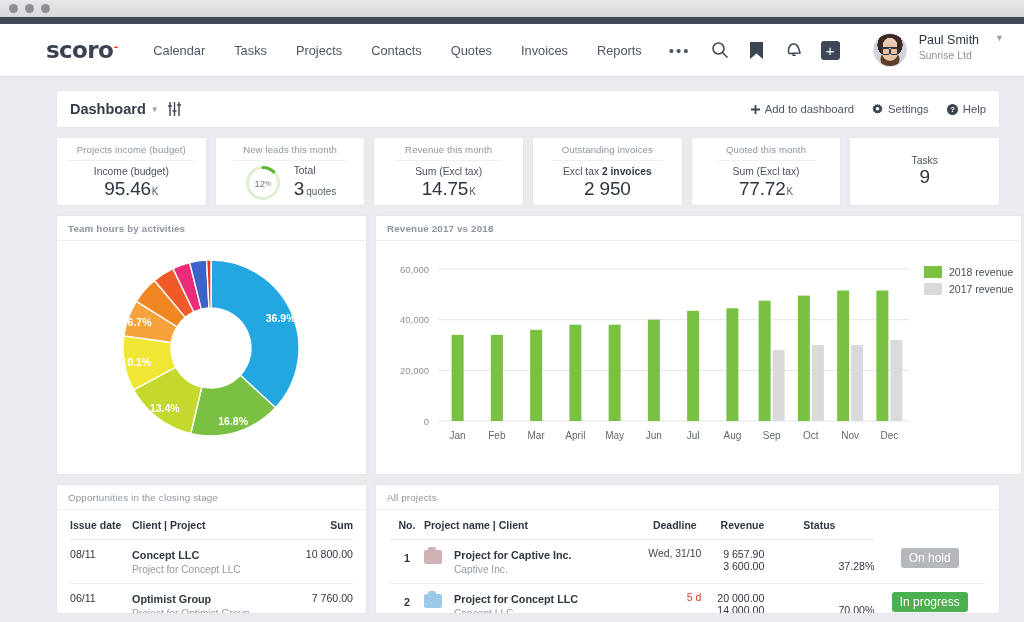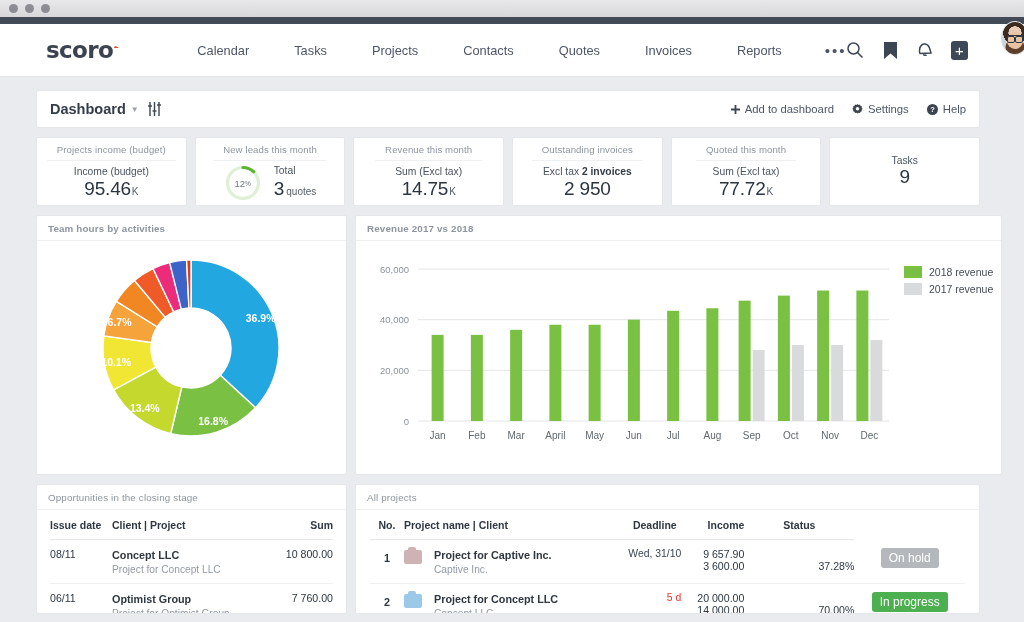--- a/index.html
+++ b/index.html
@@ -34,21 +34,21 @@
   .logo {
     margin-left: 46px; margin-right: 38px;
     font-size: 23px; font-weight: 700; letter-spacing: -0.6px;
     color: #3b4350; position: relative; display: inline-block;
     font-family: "DejaVu Sans", sans-serif;
   }
   .logo .tick {
     position: absolute; right: -9px; top: 0px;
     width: 8px; height: 11px; overflow: hidden;
   }
-  .nav-links { display: flex; align-items: center; gap: 41px; margin-left: 44px; }
+  .nav-links { display: flex; align-items: center; gap: 25px; }
   .nav-links a {
     font-size: 12.8px; color: #4d5666; text-decoration: none;
     padding: 4px 2px; white-space: nowrap;
   }
   .nav-ellipsis { letter-spacing: 2px; color: #4d5666; font-size: 15px; cursor: pointer; }
 
   .nav-right { margin-left: auto; display: flex; align-items: center; gap: 17px; }
   .nav-icon { width: 20px; height: 20px; display: flex; align-items: center; justify-content: center; cursor: pointer; color: #3c4655; }
   .plus-box {
     width: 19px; height: 19px; background: #3d4757; border-radius: 3px;
@@ -79,21 +79,21 @@
     content: ""; position: absolute; top: 0; width: 6px; height: 5px;
     border: 1.3px solid #2e3540; border-radius: 2px;
   }
   .avatar .glasses::before { left: 0; }
   .avatar .glasses::after  { right: 0; }
   .user-name { font-size: 12.5px; color: #2c3542; line-height: 1.25; }
   .user-org  { font-size: 10.5px; color: #8d949e; line-height: 1.25; }
   .chev { color: #98a0aa; font-size: 9px; margin-left: 4px; }
 
   
-  .page { padding: 13px 44px 0 36px; }
+  .page { padding: 13px 24px 0 36px; margin-left: 20px; }
 
   
   .toolbar {
     background: #fff; border: 1px solid #e4e6ea; border-radius: 2px;
     height: 38px; display: flex; align-items: center; padding: 0 13px;
     margin-bottom: 9px;
   }
   .tb-title { font-size: 14.5px; font-weight: 700; color: #333c49; }
   .tb-caret { color: #9aa2ac; font-size: 8px; margin: 0 8px 0 5px; }
   .sliders-icon { display: flex; align-items: center; cursor: pointer; }
@@ -459,21 +459,21 @@
 
       <div class="widget w-proj">
         <div class="w-head plain">All projects</div>
         <div class="proj-tbl">
           <table>
             <thead>
                 <tr id="proj-head">
                   <th style="width: 34px; text-align: center;">No.</th>
                   <th style="width: auto; text-align: left;">Project name | Client</th>
                   <th style="width: 1%; text-align: center;">Deadline</th>
-                  <th style="width: 1%; text-align: right; padding-left: 16px;">Income</th>
+                  <th style="width: 1%; text-align: right; padding-left: 16px;">Revenue</th>
                   <th style="width: 110px; text-align: center;">Status</th>
                 </tr>
               </thead>
             <tbody id="proj-body">
                 <tr>
                   <td style="text-align:center"><span class="cell-main">1</span></td>
                   <td>
                     <div style="display:flex;gap:12px;align-items:flex-start">
                       <span class="folder-ic" style="background:#cfb3b4;margin-top:2px"></span>
                       <span>

